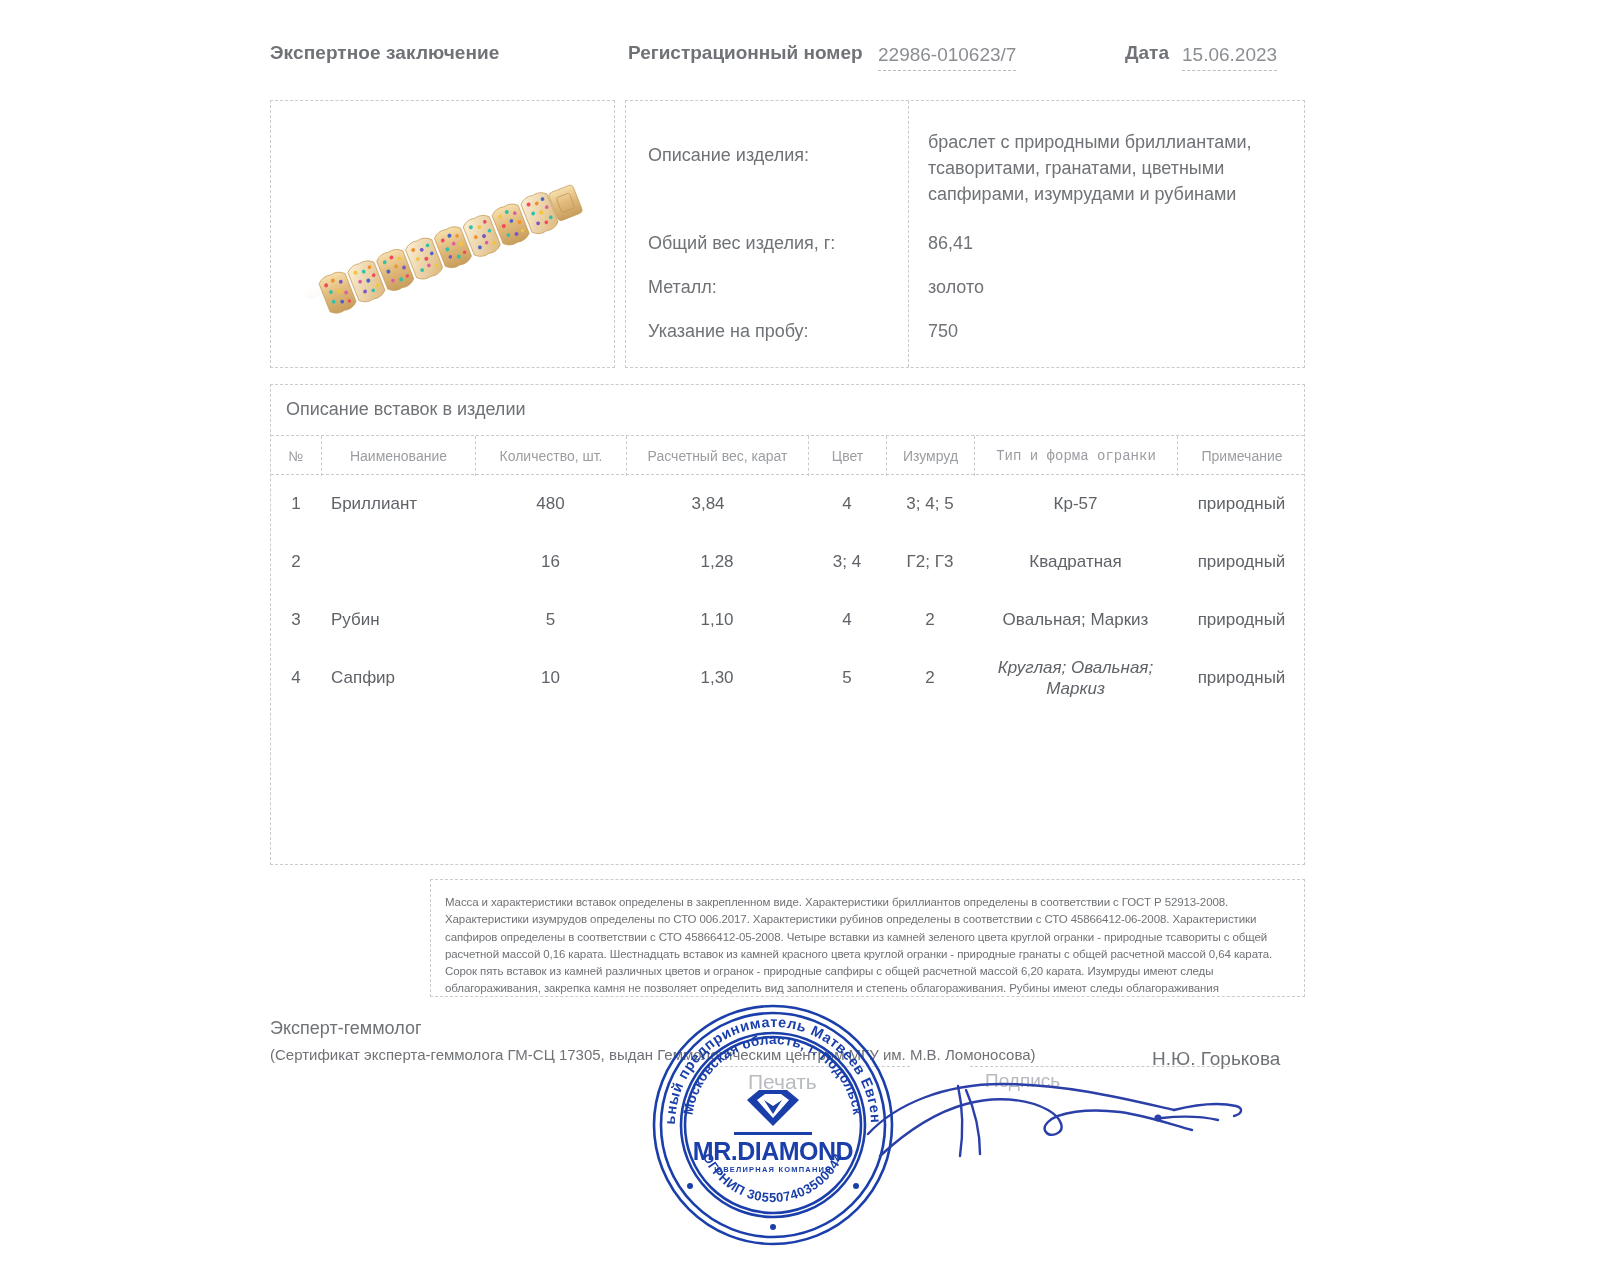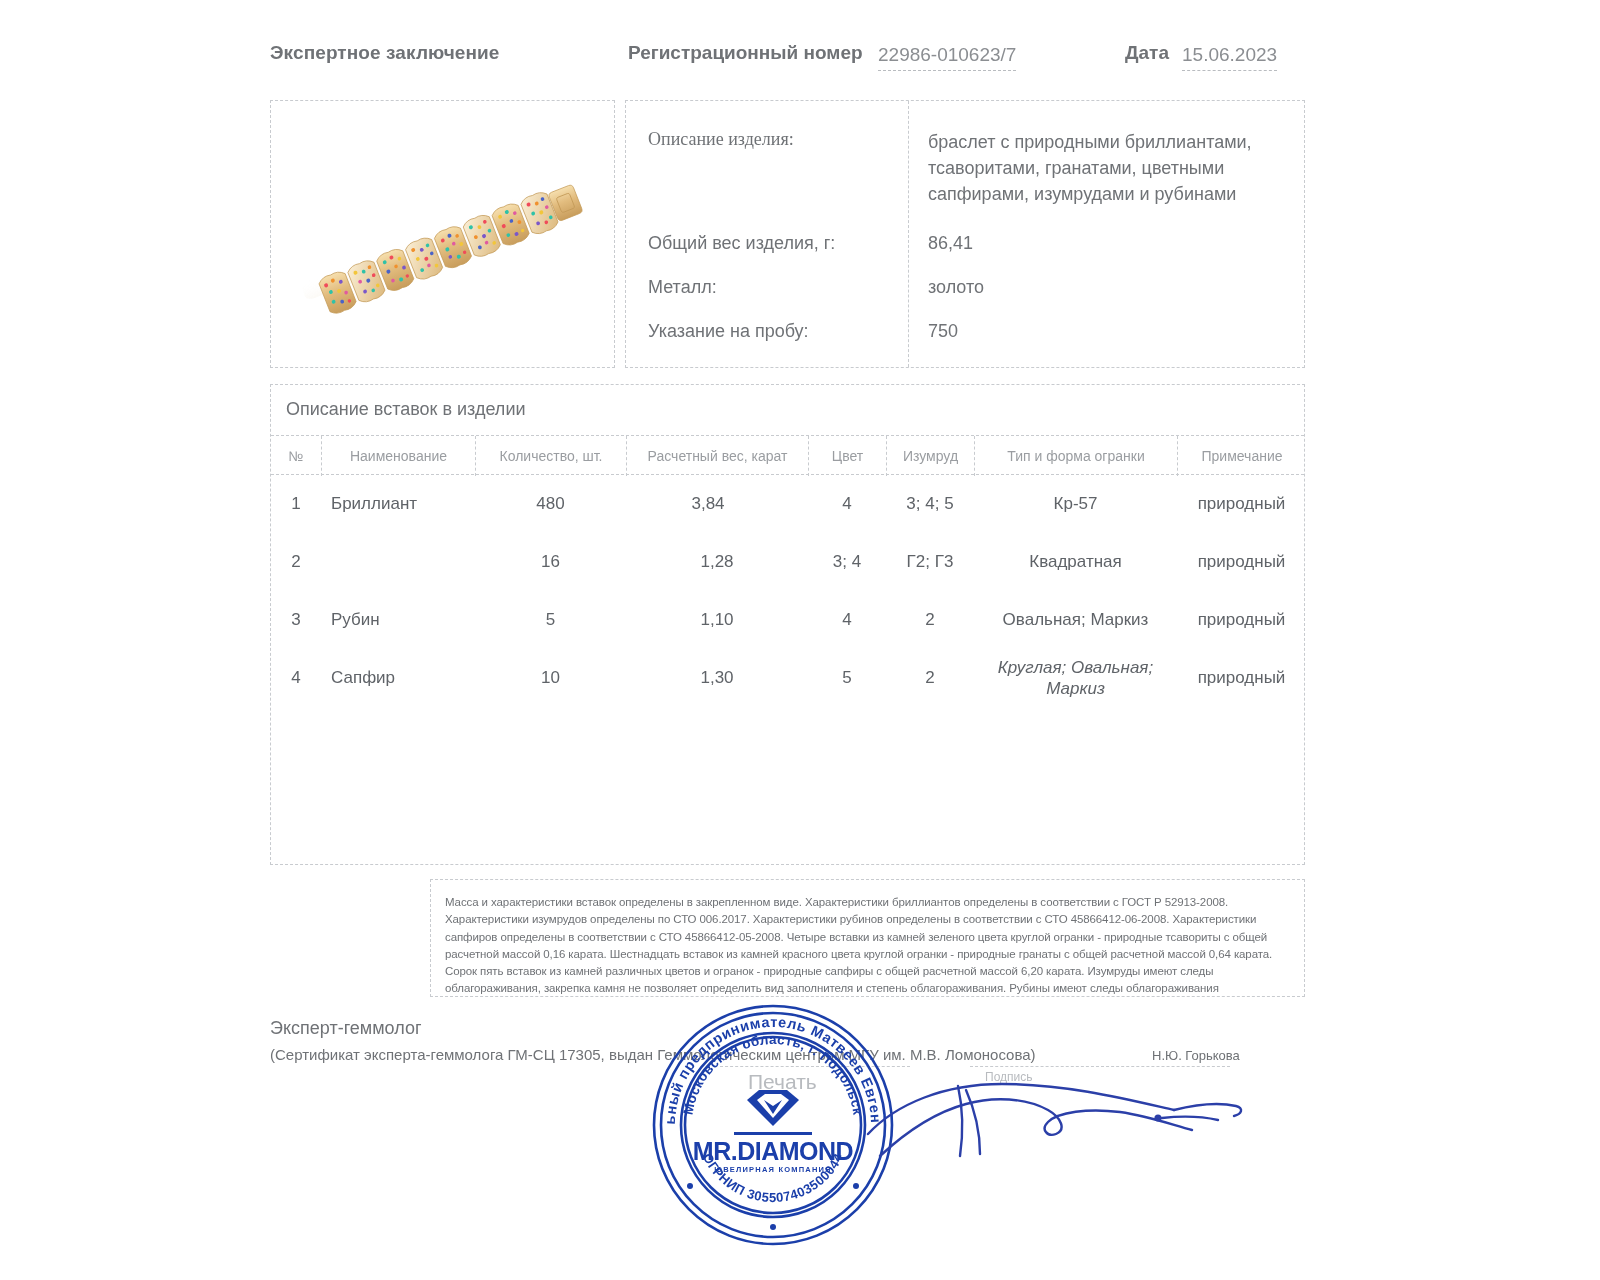--- a/index.html
+++ b/index.html
@@ -117,24 +117,24 @@
     border-top:1px dashed #c8cbcf;
   }
   .stamp-caption {
     position:absolute; left:478px; top:62px; font-size:21px; color:#b8bbbf;
   }
   .sign-slot {
     position:absolute; left:700px; top:58px; width:260px; height:0;
     border-top:1px dashed #c8cbcf;
   }
   .sign-caption {
-    position:absolute; left:715px; top:62px; font-size:12px; color:#b8bbbf;
+    position:absolute; left:715px; top:62px; font-size:19px; color:#b8bbbf;
   }
   .expert-name {
-    position:absolute; left:882px; top:40px; font-size:13px; color:#6f7276; white-space:nowrap;
+    position:absolute; left:882px; top:40px; font-size:19px; color:#6f7276; white-space:nowrap;
   }
   .stamp-img { position:absolute; left:378px; top:-8px; width:250px; height:250px; }
   .sign-img  { position:absolute; left:592px; top:30px; width:420px; height:130px; }
 </style>
 </head>
 <body>
 
 <div class="page">
 
   <div class="header">
@@ -279,21 +279,21 @@
             </g>
           </g>
         </g>
       </svg>
     </div>
 
     <div class="desc-box">
       <div class="desc-inner">
         <div class="dsep"></div>
 
-        <div class="drow dlabel" style="top:28px;font-family:Liberation Serif, serif;">Описание изделия:</div>
+        <div class="drow dlabel" style="top:44px;">Описание изделия:</div>
         <div class="drow dval multiline" style="top:28px; width:350px;">браслет с природными бриллиантами, тсаворитами, гранатами, цветными сапфирами, изумрудами и рубинами</div>
 
         <div class="drow dlabel" style="top:132px;">Общий вес изделия, г:</div>
         <div class="drow dval" style="top:132px;">86,41</div>
 
         <div class="drow dlabel" style="top:176px;">Металл:</div>
         <div class="drow dval" style="top:176px;">золото</div>
 
         <div class="drow dlabel" style="top:220px;">Указание на пробу:</div>
         <div class="drow dval" style="top:220px;">750</div>
@@ -304,21 +304,21 @@
   <div class="tbl-box">
     <div class="tbl-title">Описание вставок в изделии</div>
 
     <div class="thead">
       <div class="th first" style="left:0px;   width:50px;">№</div>
       <div class="th" style="left:50px;  width:154px;">Наименование</div>
       <div class="th" style="left:204px; width:151px;">Количество, шт.</div>
       <div class="th" style="left:355px; width:182px;">Расчетный вес, карат</div>
       <div class="th" style="left:537px; width:78px;">Цвет</div>
       <div class="th" style="left:615px; width:88px;">Изумруд</div>
-      <div class="th" style="left:703px; width:203px;">Тип и форма огранки</div>
+      <div class="th" style="left:703px; width:203px;font-family:Liberation Mono, monospace;">Тип и форма огранки</div>
       <div class="th" style="left:906px; width:129px;">Примечание</div>
     </div>
 
     <div class="tbody">
 
       <div class="trow">
         <div class="td" style="left:0px;   width:50px;">1</div>
         <div class="td name" style="left:50px;  width:154px;">Бриллиант</div>
         <div class="td" style="left:204px; width:151px;">480</div>
         <div class="td" style="left:346px; width:182px;">3,84</div>

